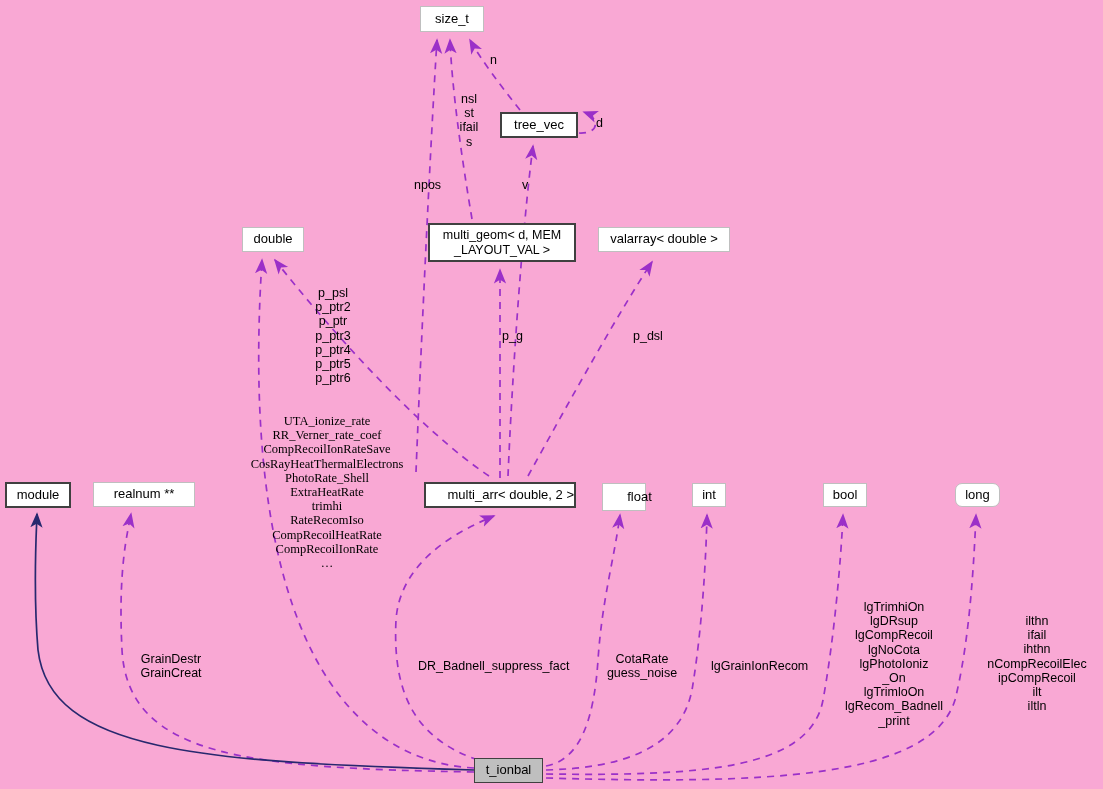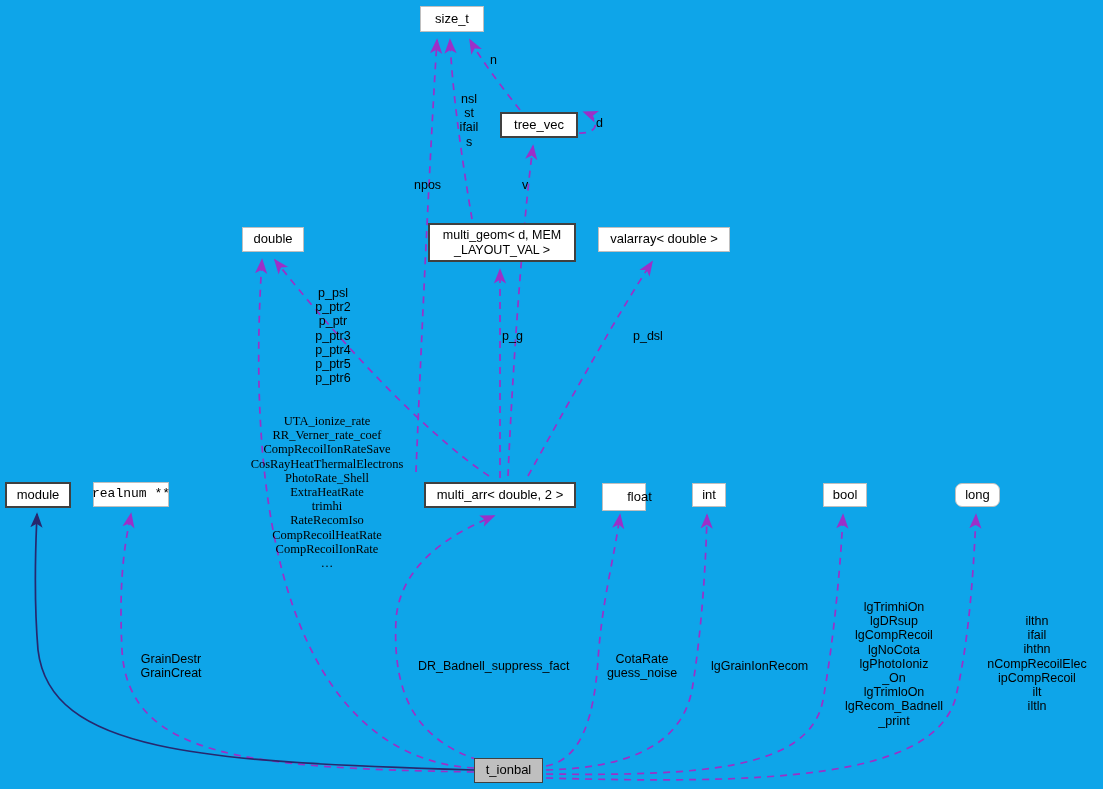--- a/index.html
+++ b/index.html
@@ -4,21 +4,21 @@
 <style>
   html, body {
     margin: 0;
     padding: 0;
     background: #ffffff;
   }
   #diagram {
     position: relative;
     width: 1103px;
     height: 789px;
-    background: #0ea5e9;
+    background: #f9a8d4;
     font-family: "Liberation Sans", sans-serif;
     overflow: hidden;
   }
   #edges {
     position: absolute;
     left: 0;
     top: 0;
     width: 1103px;
     height: 789px;
   }
@@ -123,21 +123,21 @@
 
   <div class="node dark" style="left:428px; top:223px; width:148px; height:39px; font-size:12.5px;">
     <span>multi_geom&lt; d, MEM
 _LAYOUT_VAL &gt;</span>
   </div>
 
   <div class="node light" style="left:598px; top:227px; width:132px; height:25px;">
     <span>valarray&lt; double &gt;</span>
   </div>
 
-  <div class="node dark" style="left:424px; top:482px; width:152px; height:26px;">
+  <div class="node dark" style="left:424px; top:482px; width:152px; height:26px;justify-content:flex-end;">
     <span>multi_arr&lt; double, 2 &gt;</span>
   </div>
 
   <div class="node light" style="left:602px; top:483px; width:44px; height:28px;padding-left:31px;">
     <span>float</span>
   </div>
 
   <div class="node light" style="left:692px; top:483px; width:34px; height:24px;">
     <span>int</span>
   </div>
@@ -147,21 +147,21 @@
   </div>
 
   <div class="node light" style="left:955px; top:483px; width:45px; height:24px;border-radius:7px;">
     <span>long</span>
   </div>
 
   <div class="node dark" style="left:5px; top:482px; width:66px; height:26px;">
     <span>module</span>
   </div>
 
-  <div class="node light" style="left:93px; top:482px; width:76px; height:25px;font-family:Liberation Mono, monospace;">
+  <div class="node light" style="left:93px; top:482px; width:102px; height:25px;">
     <span>realnum **</span>
   </div>
 
   <div class="node filled" style="left:474px; top:758px; width:69px; height:25px;">
     <span>t_ionbal</span>
   </div>
 
   <div class="elabel left" style="left:490px; top:53px;">n</div>
 
   <div class="elabel left" style="left:596px; top:116px;">d</div>

